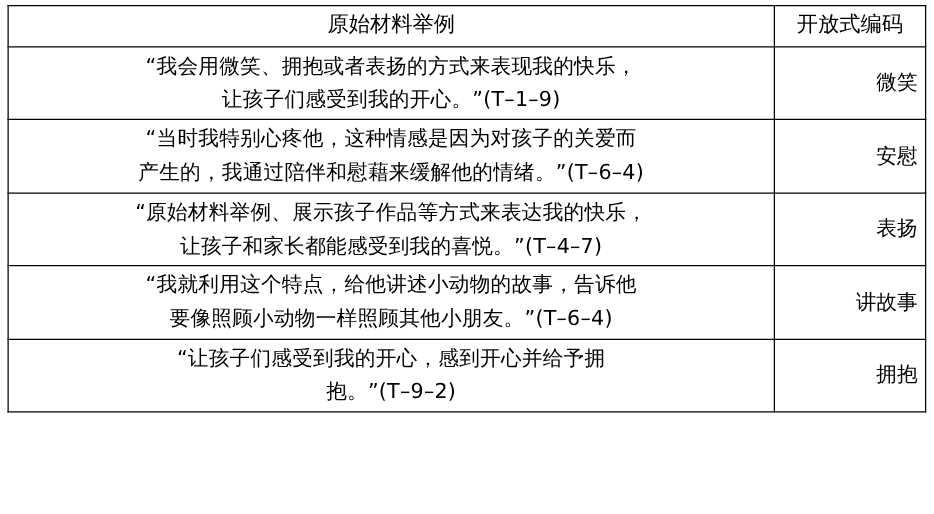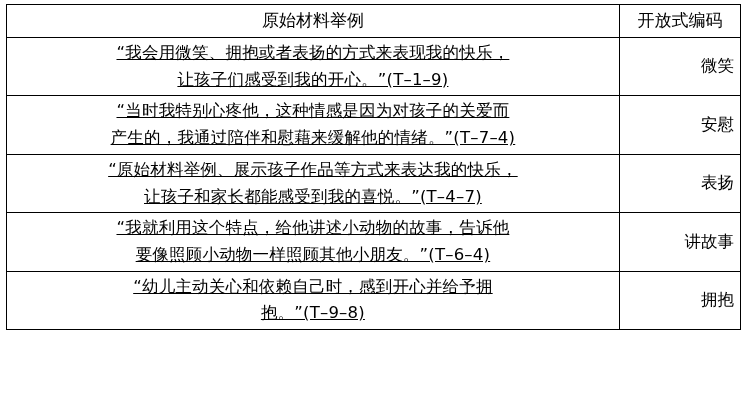--- a/index.html
+++ b/index.html
@@ -55,21 +55,20 @@
     padding-bottom: 4px;
   }
   .code-cell {
     text-align: right;
     font-size: 16.5px;
     line-height: 1.5;
   }
   .example-cell .line {
     display: block;
     white-space: nowrap;
-    text-decoration: underline;
   }
   .example-cell .line.indent {
     
   }
 </style>
 </head>
 <body>
 
 <div class="table-wrap">
   <table class="coding-table">
@@ -87,40 +86,40 @@
       <tr>
         <td class="example-cell">
           <span class="line">“我会用微笑、拥抱或者表扬的方式来表现我的快乐，</span>
           <span class="line indent">让孩子们感受到我的开心。”(T–1–9)</span>
         </td>
         <td class="code-cell">微笑</td>
       </tr>
       <tr>
         <td class="example-cell">
           <span class="line">“当时我特别心疼他，这种情感是因为对孩子的关爱而</span>
-          <span class="line indent">产生的，我通过陪伴和慰藉来缓解他的情绪。”(T–7–4)</span>
+          <span class="line indent">产生的，我通过陪伴和慰藉来缓解他的情绪。”(T–6–4)</span>
         </td>
         <td class="code-cell">安慰</td>
       </tr>
       <tr>
         <td class="example-cell">
           <span class="line">“原始材料举例、展示孩子作品等方式来表达我的快乐，</span>
           <span class="line indent">让孩子和家长都能感受到我的喜悦。”(T–4–7)</span>
         </td>
         <td class="code-cell">表扬</td>
       </tr>
       <tr>
         <td class="example-cell">
           <span class="line">“我就利用这个特点，给他讲述小动物的故事，告诉他</span>
           <span class="line indent">要像照顾小动物一样照顾其他小朋友。”(T–6–4)</span>
         </td>
         <td class="code-cell">讲故事</td>
       </tr>
       <tr>
         <td class="example-cell">
-          <span class="line">“幼儿主动关心和依赖自己时，感到开心并给予拥</span>
-          <span class="line indent">抱。”(T–9–8)</span>
+          <span class="line">“让孩子们感受到我的开心，感到开心并给予拥</span>
+          <span class="line indent">抱。”(T–9–2)</span>
         </td>
         <td class="code-cell">拥抱</td>
       </tr>
     </tbody>
   </table>
 </div>
 
 </body></html>

